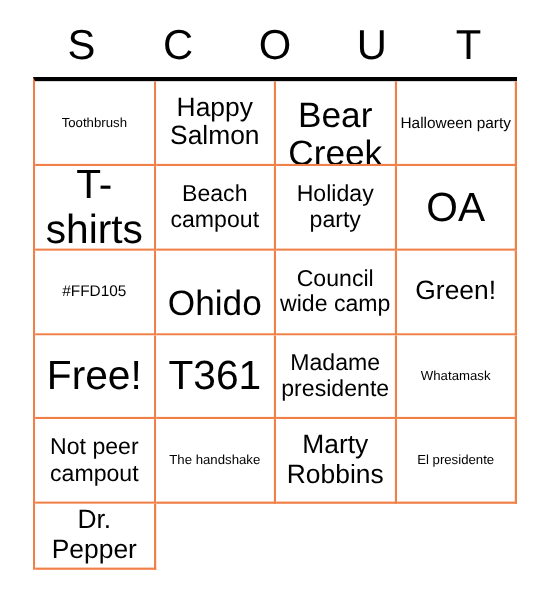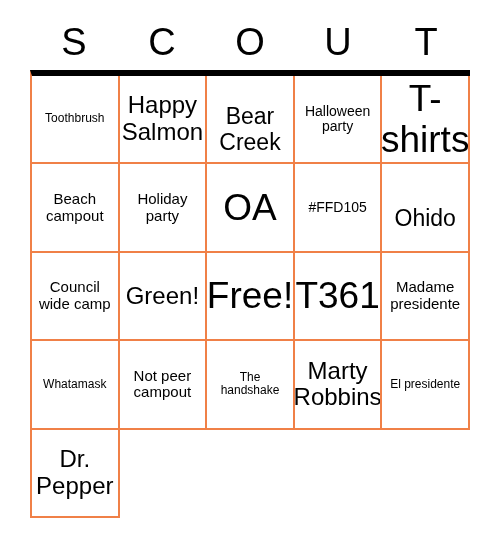--- a/index.html
+++ b/index.html
@@ -46,23 +46,23 @@
   }
 
   
   #bingo-grid {
     position: absolute;
     left: 30px;
     top: 70px;
     width: 440px;
     height: 448px;
     display: grid;
-    grid-template-columns: repeat(5, 1fr);
+    grid-template-columns: repeat(4, 1fr);
     grid-template-rows: repeat(5, 1fr);
-    border-top: 6px solid #000000;
+    border-top: 4px solid #000000;
     border-left: 2px solid #f08047;
     box-sizing: border-box;
   }
   .cell {
     border-right: 2px solid #f08047;
     border-bottom: 2px solid #f08047;
     box-sizing: border-box;
     display: flex;
     align-items: center;
     justify-content: center;
@@ -74,23 +74,23 @@
   .cell-text {
     display: block;
     line-height: 1.12;
     word-wrap: break-word;
     color: #000000;
   }
 
   
   .fs-xs  { font-size: 12px; }
   .fs-s   { font-size: 14px; }
-  .fs-m   { font-size: 15px; }
+  .fs-m   { font-size: 21px; }
   .fs-l   { font-size: 24px; }
-  .fs-xl  { font-size: 23px; margin-top: 22px; }
+  .fs-xl  { font-size: 32px; margin-top: 22px; }
   .fs-xxl { font-size: 37px; }
 </style>
 </head>
 <body>
 
 <div id="bingo-card">
 
   <div id="bingo-header">
     <div class="header-letter">S</div>
     <div class="header-letter">C</div>

